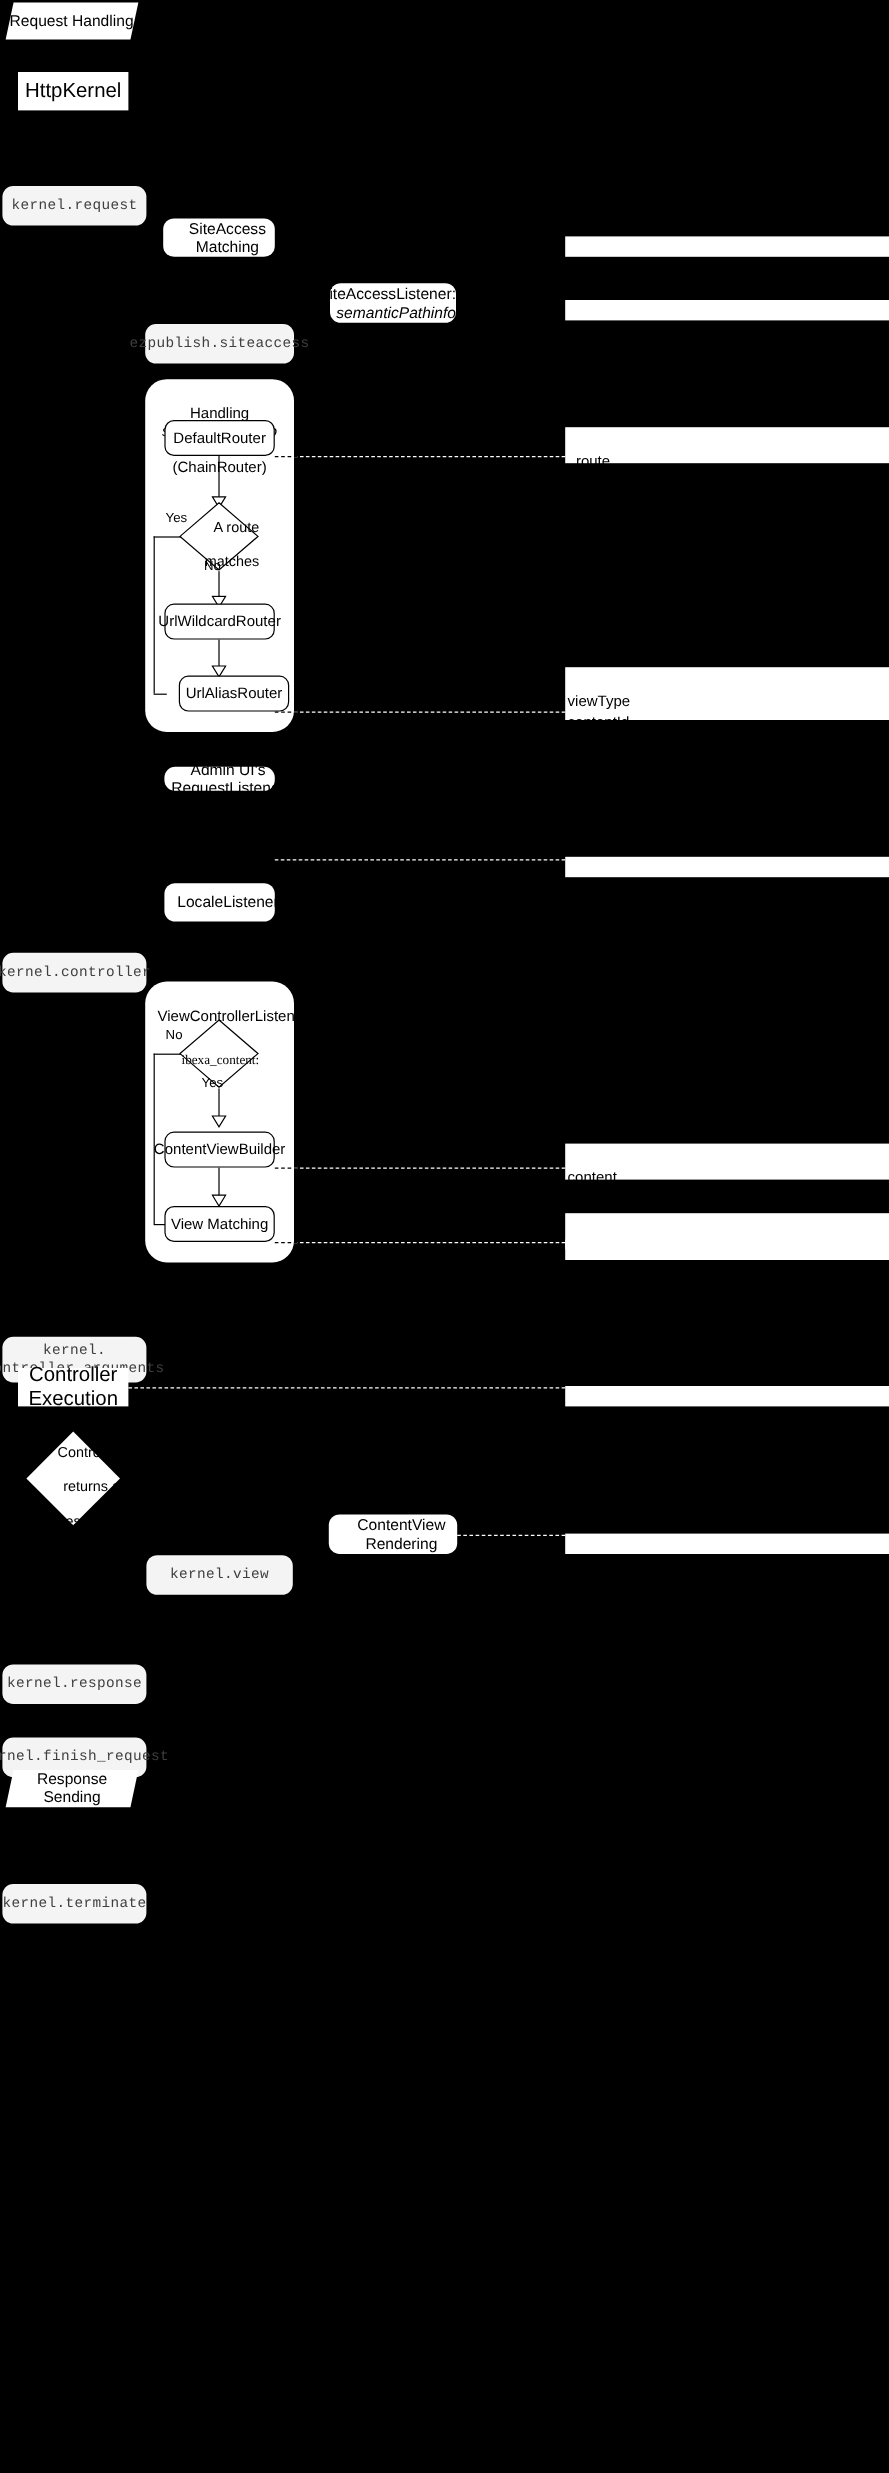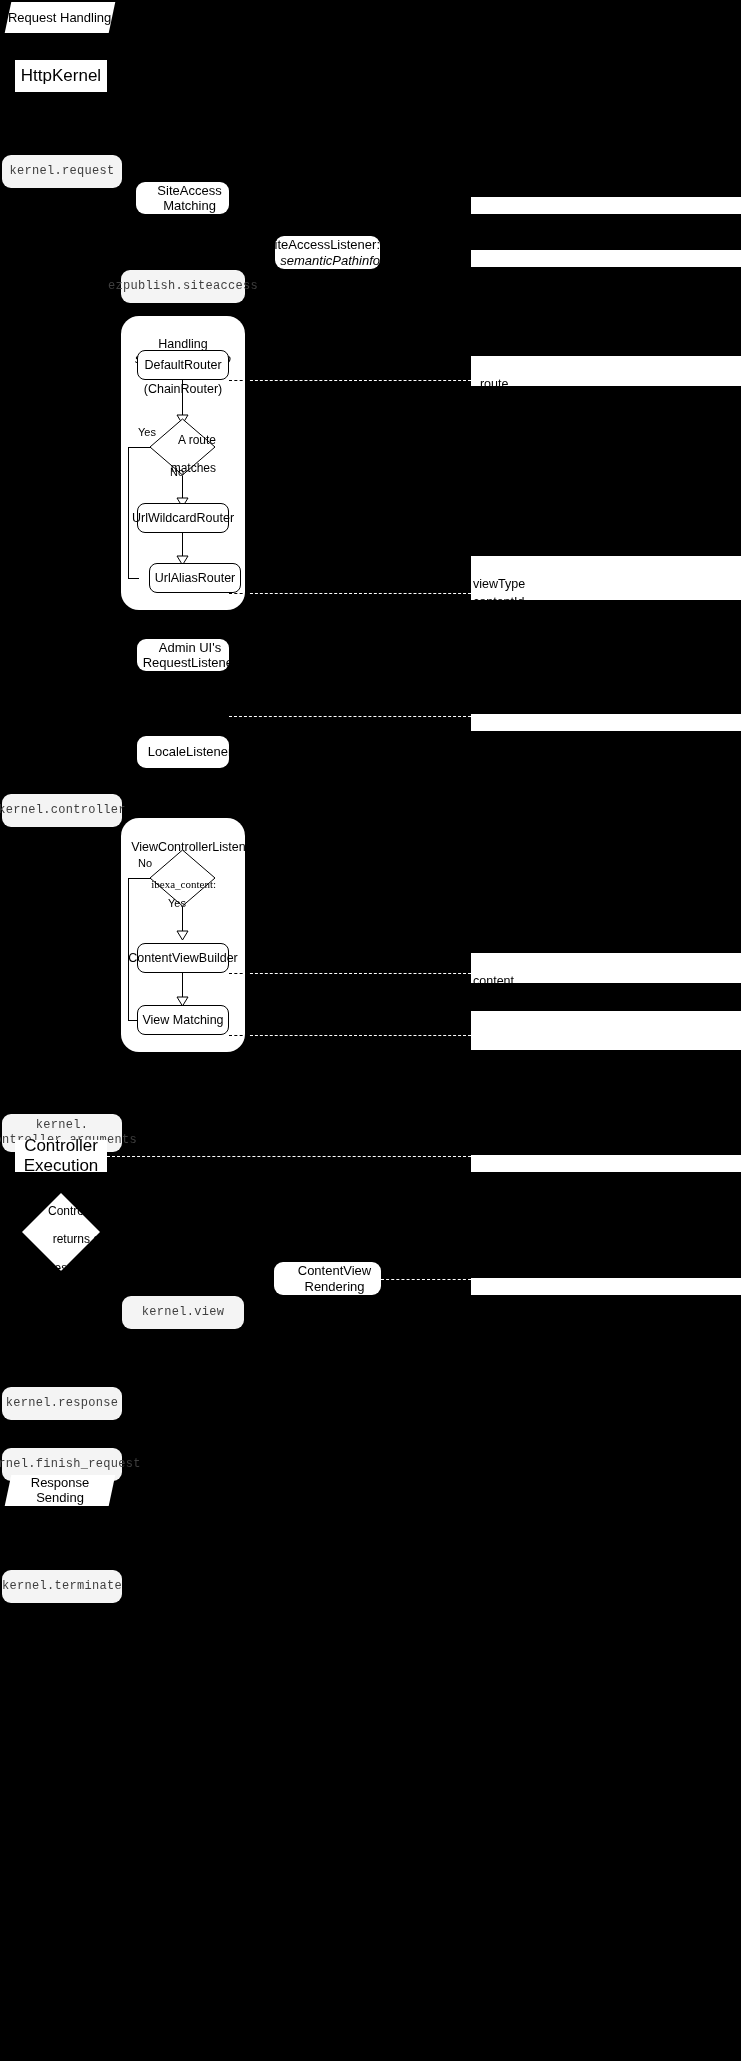--- a/index.html
+++ b/index.html
@@ -232,21 +232,21 @@
         <polygon points="1,1 12,1 6.5,10" fill="#fff" stroke="#000" stroke-width="1"></polygon>
       </svg>
   </div>
 
   <div class="inner" style="left:137px; top:563px; width:92px; height:30px;margin-left:12px;">
     <span>UrlAliasRouter</span>
   </div>
   <div class="dash-dark" style="left:229px; top:593px; width:19px;"></div>
   <div class="dash" style="left:245px; top:593px; width:226px;"></div>
 
-  <div class="node rounded" style="left:137px; top:639px; width:92px; height:32px; flex-direction:column;">
+  <div class="node rounded" style="left:137px; top:639px; width:92px; height:20px; flex-direction:column;">
     <span>Admin UI's</span>
     <span>RequestListener</span>
   </div>
 
   <div class="node rounded" style="left:137px; top:736px; width:92px; height:32px;">
     <span>LocaleListener</span>
   </div>
   <div class="dash" style="left:229px; top:716px; width:242px;"></div>
 
   <div class="node event" style="left:2px; top:760px; width:120px; height:33px;">

